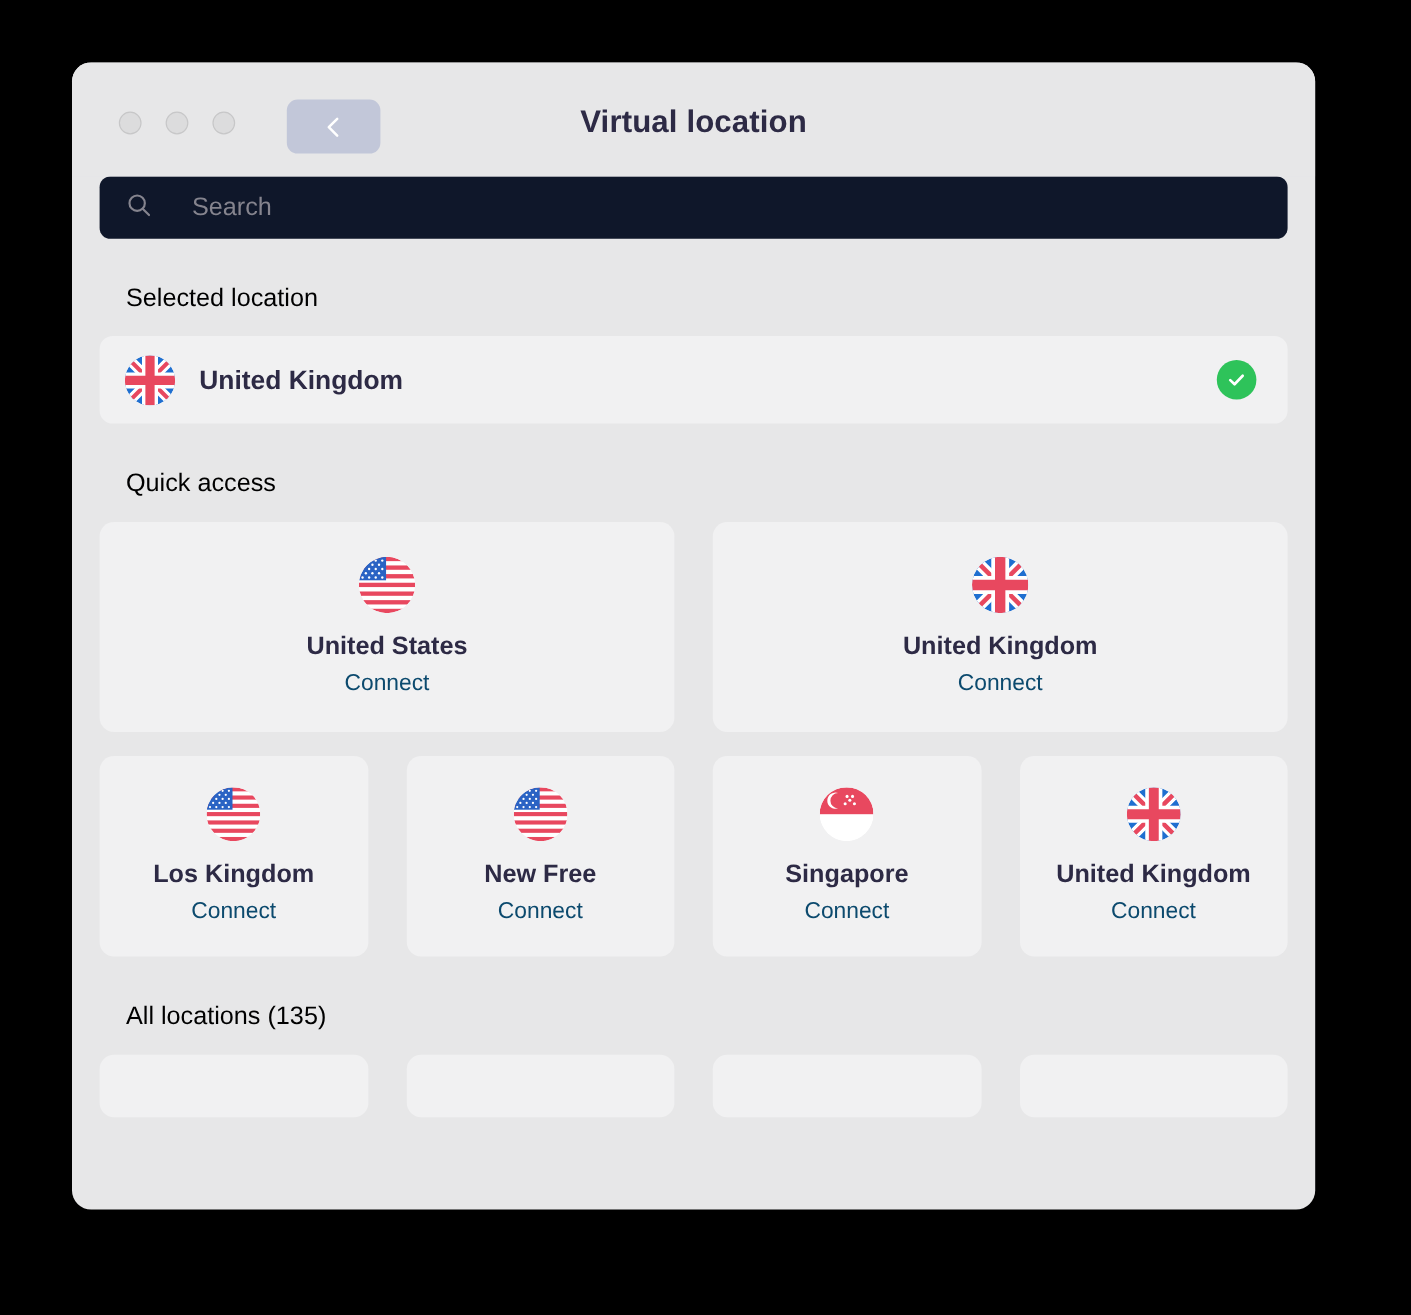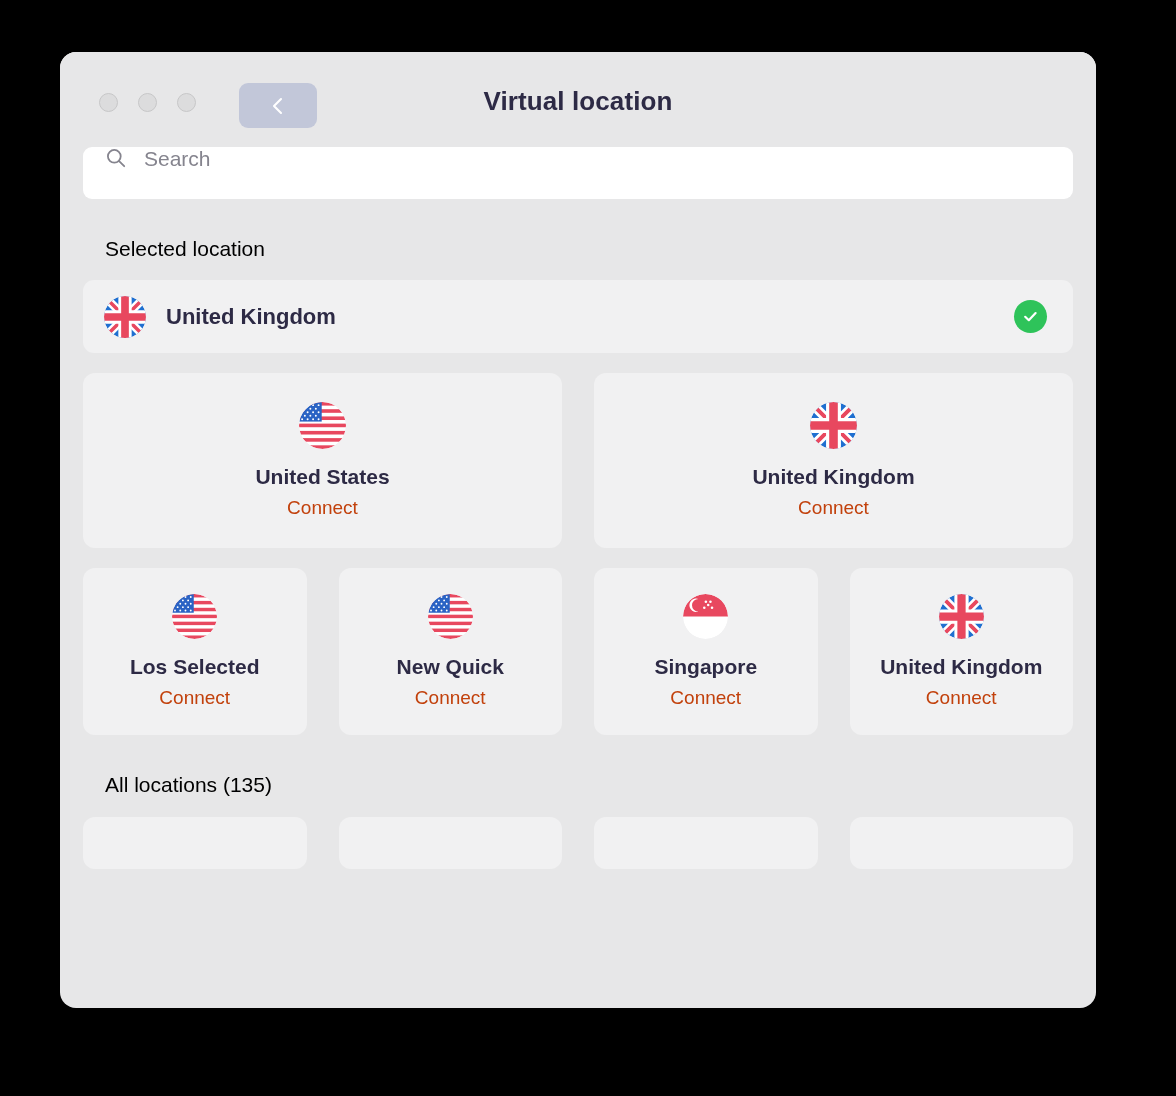--- a/index.html
+++ b/index.html
@@ -73,26 +73,26 @@
     letter-spacing: 0.1px;
   }
 
   
   .content {
     padding: 0 23px;
   }
 
   .search-bar {
     height: 52px;
-    background: #ffffff;
+    background: #0f172a;
     border-radius: 9px;
     display: flex;
-    align-items: flex-start;
+    align-items: center;
     padding: 0 22px;
-    gap: 17px;
+    gap: 33px;
     cursor: text;
   }
   .search-placeholder {
     font-size: 21px;
     color: #85848e;
   }
 
   .section-title {
     font-size: 21px;
     color: #000000;
@@ -150,21 +150,21 @@
   .loc-name {
     font-size: 21px;
     font-weight: bold;
     color: #2d2a45;
     margin-top: 16px;
     white-space: nowrap;
   }
   .grid.free .loc-name { font-size: 21px; }
   .loc-action {
     font-size: 19px;
-    color: #c2410c;
+    color: #0c4a6e;
     margin-top: 8px;
   }
 
   
   .flag {
     border-radius: 50%;
     overflow: hidden;
     flex: none;
     display: block;
   }
@@ -225,20 +225,21 @@
         </svg>
       </span>
       <span class="selected-name">United Kingdom</span>
       <span class="check-badge">
         <svg width="19" height="19" viewBox="0 0 19 19">
           <path d="M4.2 9.8 L7.8 13.2 L14.6 6.1" fill="none" stroke="#ffffff" stroke-width="2.2" stroke-linecap="round" stroke-linejoin="round"></path>
         </svg>
       </span>
     </div>
 
+    <div class="section-title">Quick access</div>
 
     <div class="grid quick">
 
       <div class="loc-card">
         <span class="flag">
           <svg width="47" height="47" viewBox="0 0 60 60">
             <defs>
                 <clipPath id="usc1">
                   <circle cx="30" cy="30" r="30"></circle>
                 </clipPath>
@@ -343,21 +344,21 @@
                   <circle cx="14.5" cy="17.5" r="1.25"></circle>
                 <circle cx="21.5" cy="17.5" r="1.25"></circle>
                 <circle cx="4" cy="22" r="1.25"></circle>
                   <circle cx="11" cy="22" r="1.25"></circle>
                 <circle cx="18" cy="22" r="1.25"></circle>
                   <circle cx="25" cy="22" r="1.25"></circle>
               </g>
             </g>
           </svg>
         </span>
-        <span class="loc-name">Los Selected</span>
+        <span class="loc-name">Los Kingdom</span>
         <span class="loc-action">Connect</span>
       </div>
 
       <div class="loc-card">
         <span class="flag">
           <svg width="45" height="45" viewBox="0 0 60 60">
             <defs>
                 <clipPath id="usc3">
                   <circle cx="30" cy="30" r="30"></circle>
                 </clipPath>
@@ -390,21 +391,21 @@
                   <circle cx="14.5" cy="17.5" r="1.25"></circle>
                 <circle cx="21.5" cy="17.5" r="1.25"></circle>
                 <circle cx="4" cy="22" r="1.25"></circle>
                   <circle cx="11" cy="22" r="1.25"></circle>
                 <circle cx="18" cy="22" r="1.25"></circle>
                   <circle cx="25" cy="22" r="1.25"></circle>
               </g>
             </g>
           </svg>
         </span>
-        <span class="loc-name">New Quick</span>
+        <span class="loc-name">New Free</span>
         <span class="loc-action">Connect</span>
       </div>
 
       <div class="loc-card">
         <span class="flag">
           <svg width="45" height="45" viewBox="0 0 60 60">
             <defs>
                 <clipPath id="sgc1">
                   <circle cx="30" cy="30" r="30"></circle>
                 </clipPath>

